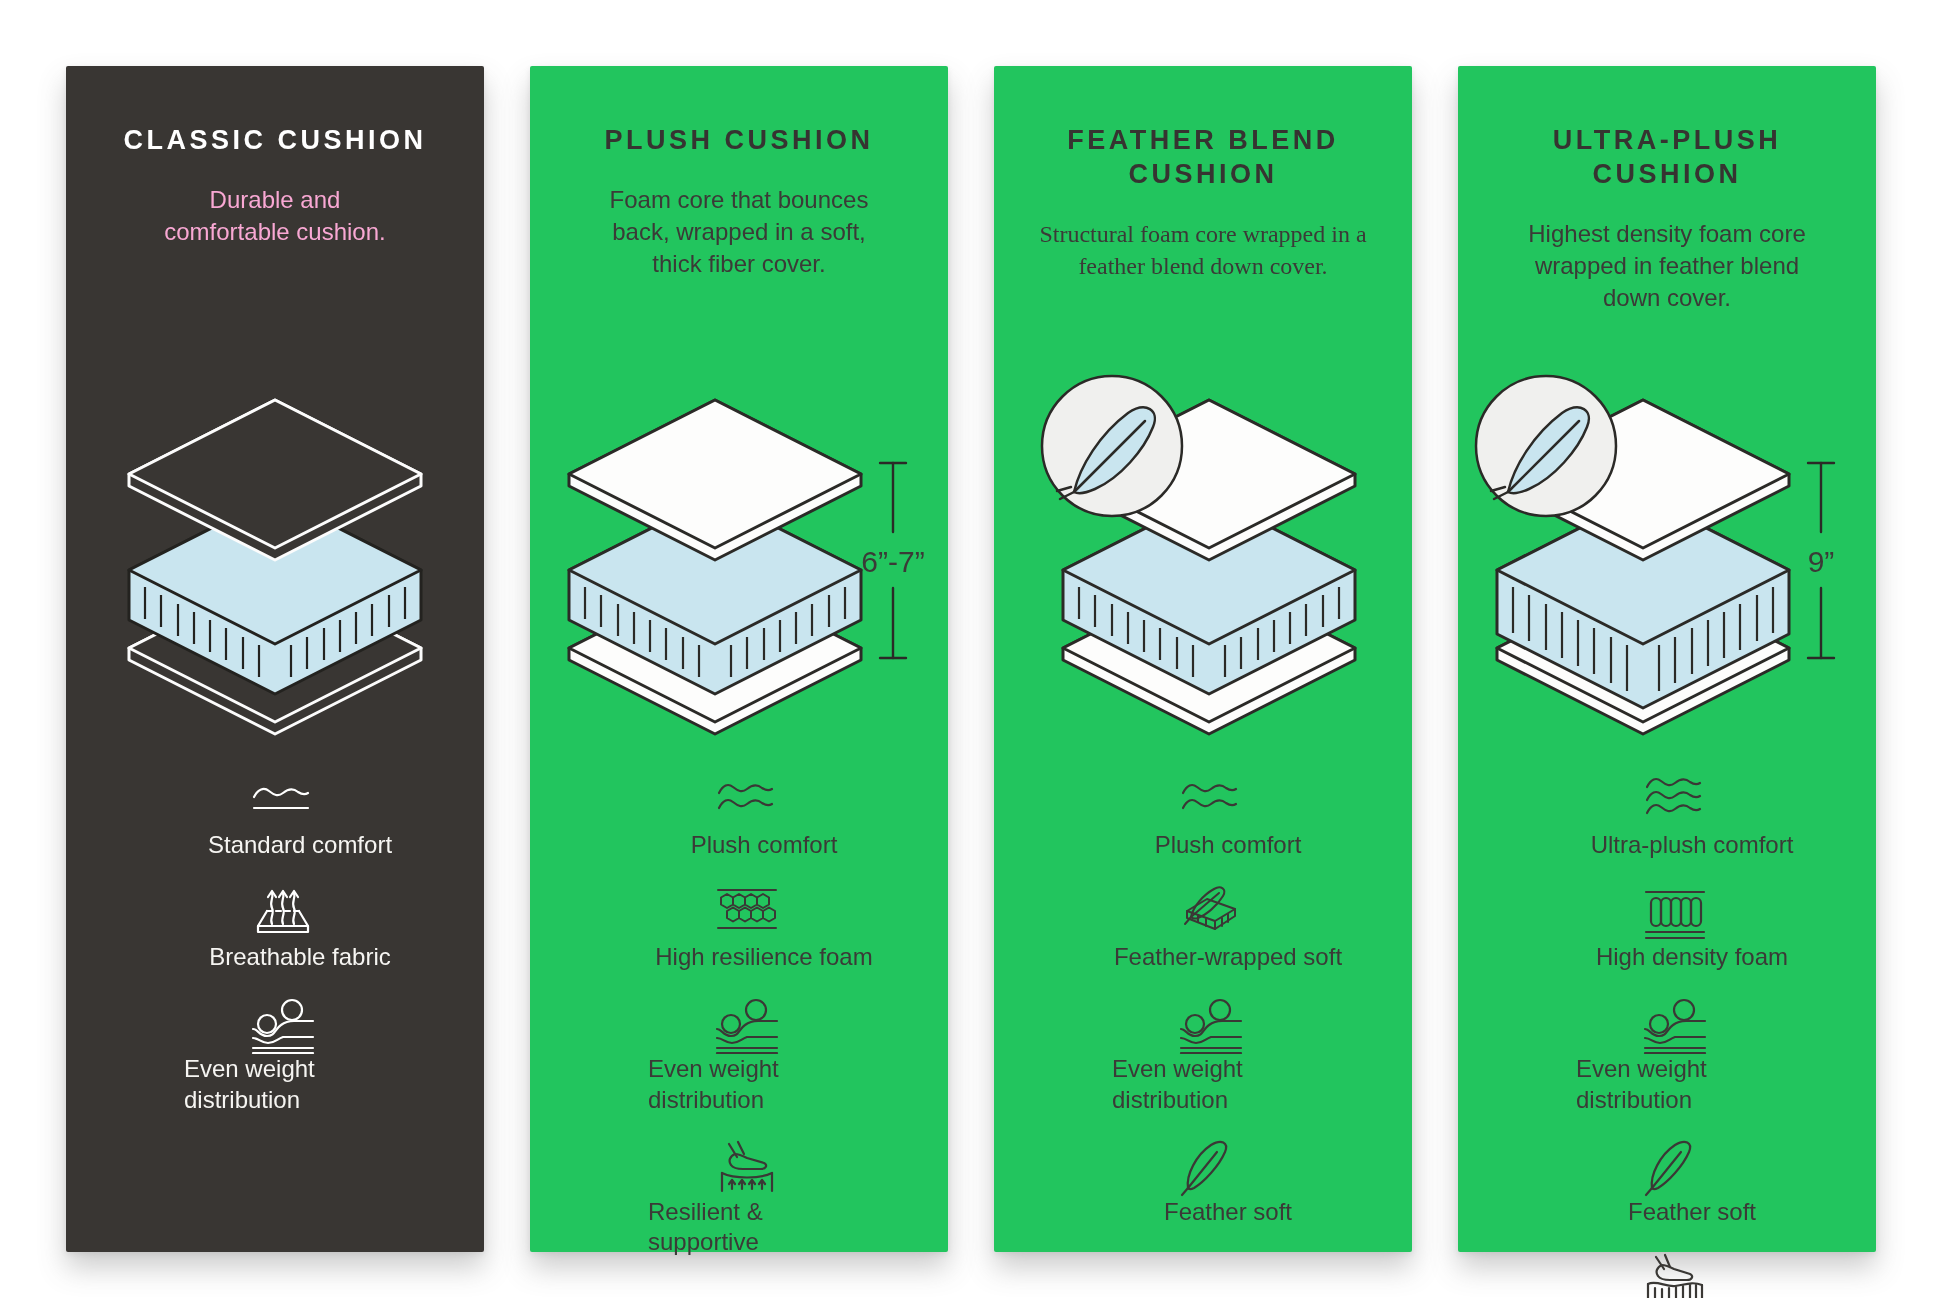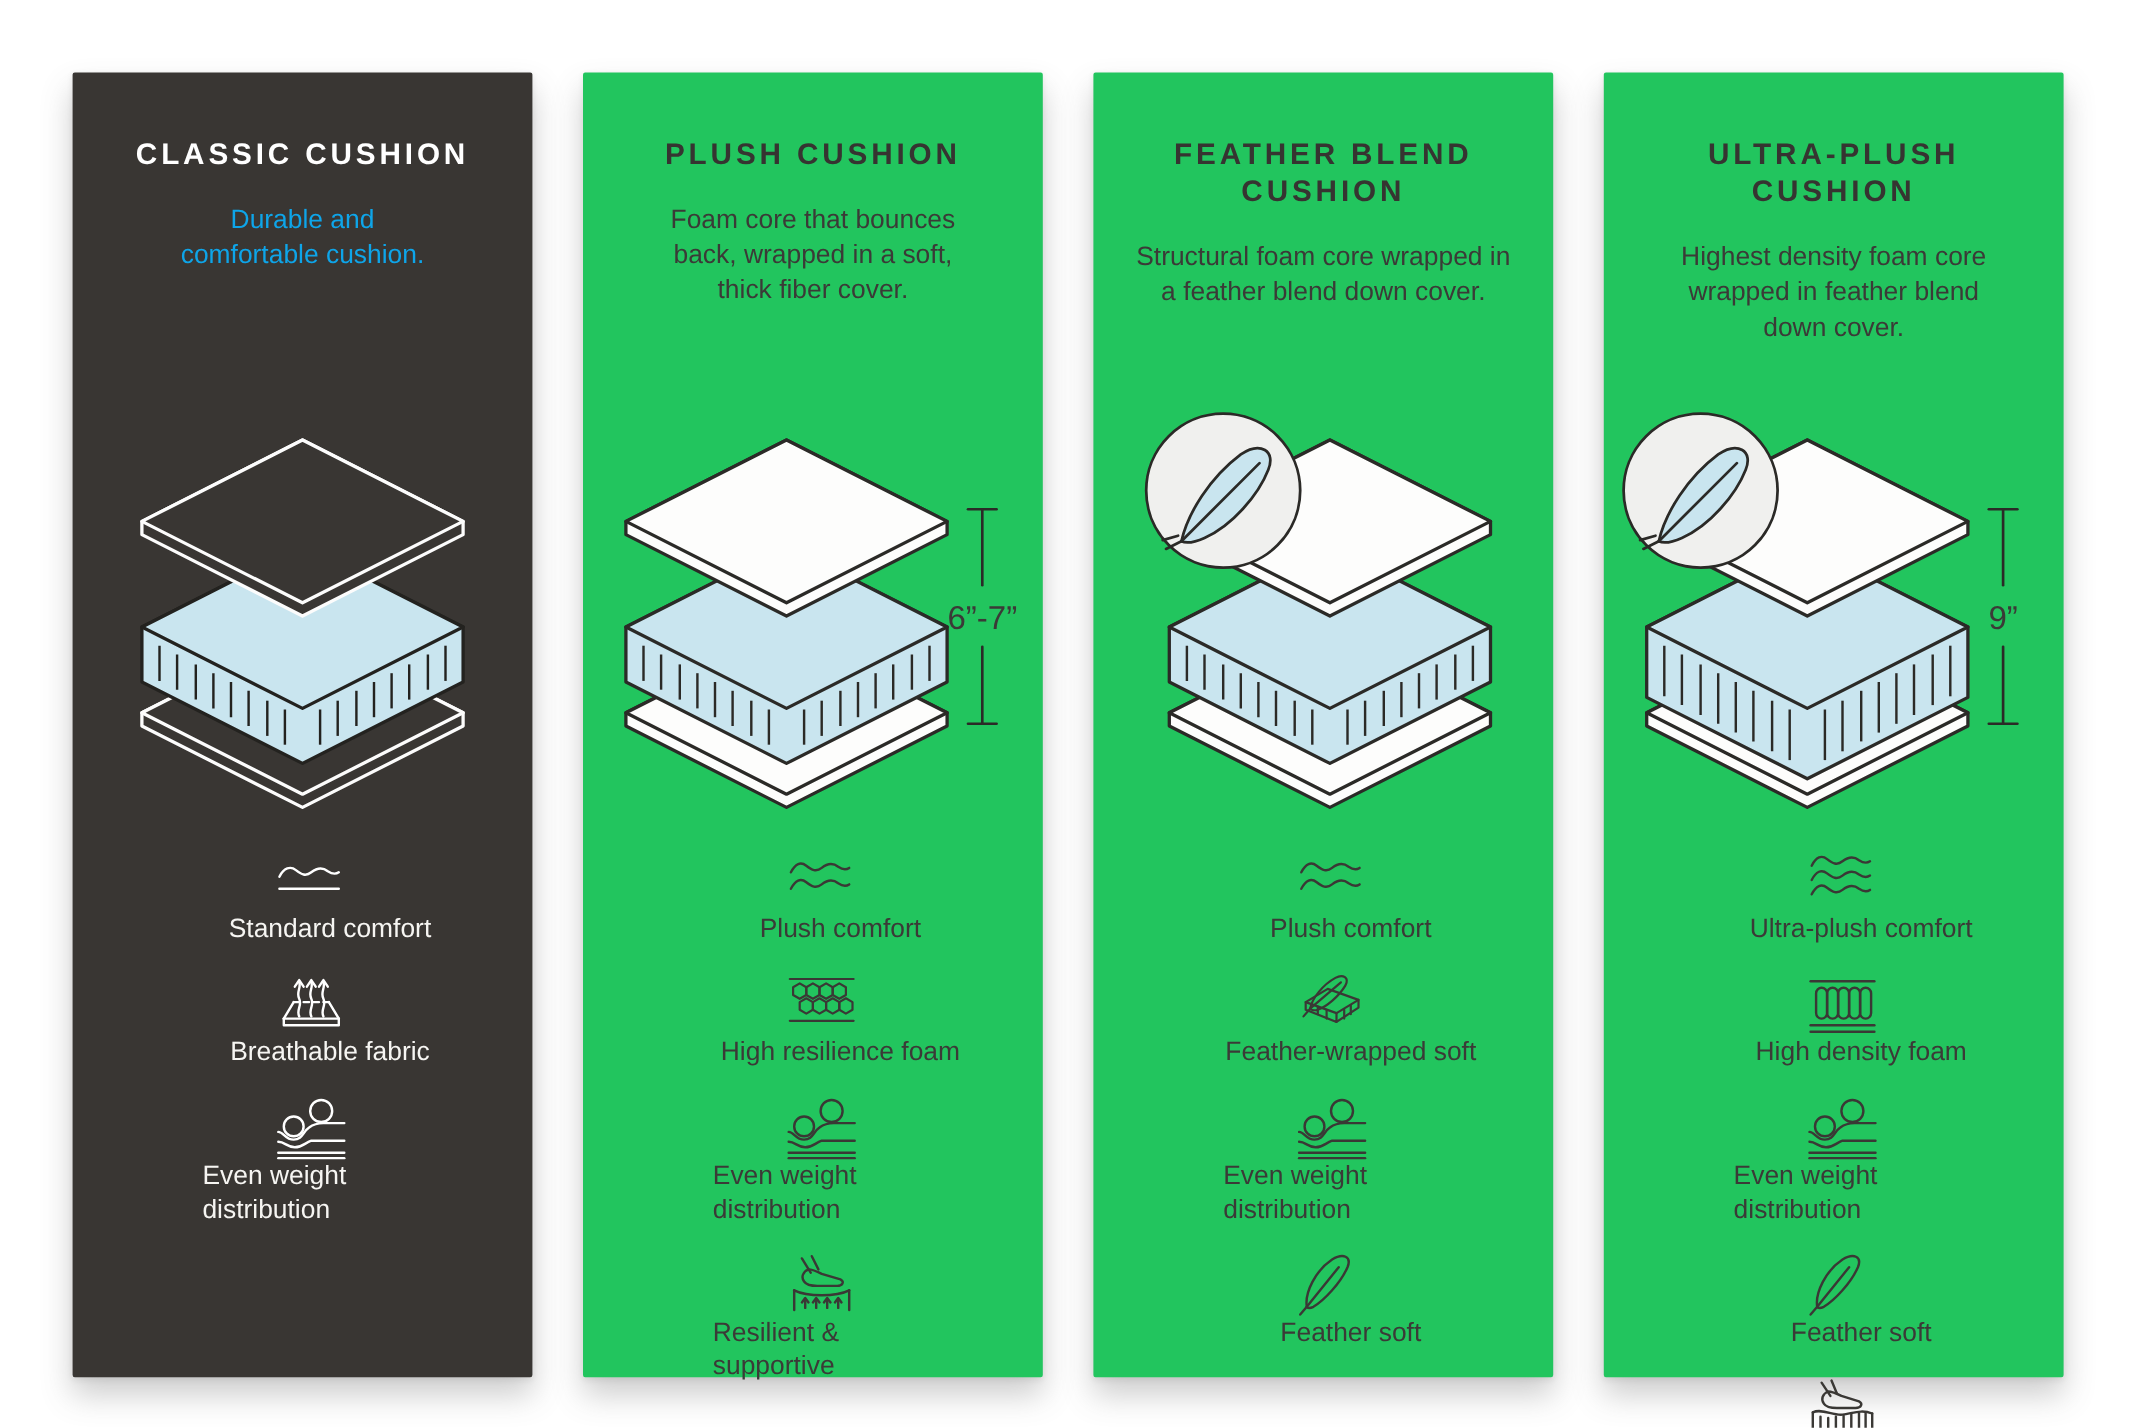--- a/index.html
+++ b/index.html
@@ -9,24 +9,24 @@
          box-shadow:0 16px 28px rgba(90,90,90,0.30),0 2px 6px rgba(0,0,0,0.08);
          display:flex;flex-direction:column;}
   .panel--dark{--panel-bg:#393633;--slab-fill:#393633;--slab-stroke:#fcfcfc;--foam:#c9e5ef;--line:#23221f;
                background:#393633;color:#f2f1ee;}
   .panel--light{--panel-bg:#f0f0ee;--slab-fill:#fdfdfc;--slab-stroke:#2b2a27;--foam:#c9e5ef;--line:#2b2a27;
                 background:#22c55e;color:#3b3a37;}
   .panel-header{min-height:252px;box-sizing:border-box;padding:58px 24px 0;text-align:center;}
   .title{font-size:27px;font-weight:bold;letter-spacing:3.5px;line-height:1.25;color:#363431;}
   .panel--dark .title{color:#ffffff;}
   .desc{font-size:24px;line-height:1.34;margin:26px auto 0;color:#3b3a37;}
-  .panel--dark .desc{color:#0ea5e9;}
+  .panel--dark .desc{color:#f9a8d4;}
   .panel:nth-child(1) .desc{max-width:250px;}
   .panel:nth-child(2) .desc{max-width:290px;}
-  .panel:nth-child(3) .desc{max-width:350px;}
+  .panel:nth-child(3) .desc{max-width:350px;font-family:Liberation Serif, serif;}
   .panel:nth-child(4) .desc{max-width:300px;}
   .illo{height:434px;box-sizing:border-box;padding-top:42px;display:flex;justify-content:center;}
   .illo svg{width:418px;height:392px;display:block;}
   .marker-text{fill:#3b3a37;font-size:30px;font-family:"Liberation Sans","DejaVu Sans",sans-serif;}
   .features{padding:20px 0 0 50px;}
   .feat{display:flex;align-items:center;margin-bottom:24px;flex-direction:column;}
   .ficon{width:66px;height:58px;flex:none;margin-right:34px;}
   .panel--dark .ficon{color:#ffffff;}
   .panel--light .ficon{color:#3a3835;}
   .flabel{font-size:24px;line-height:1.26;max-width:232px;}

